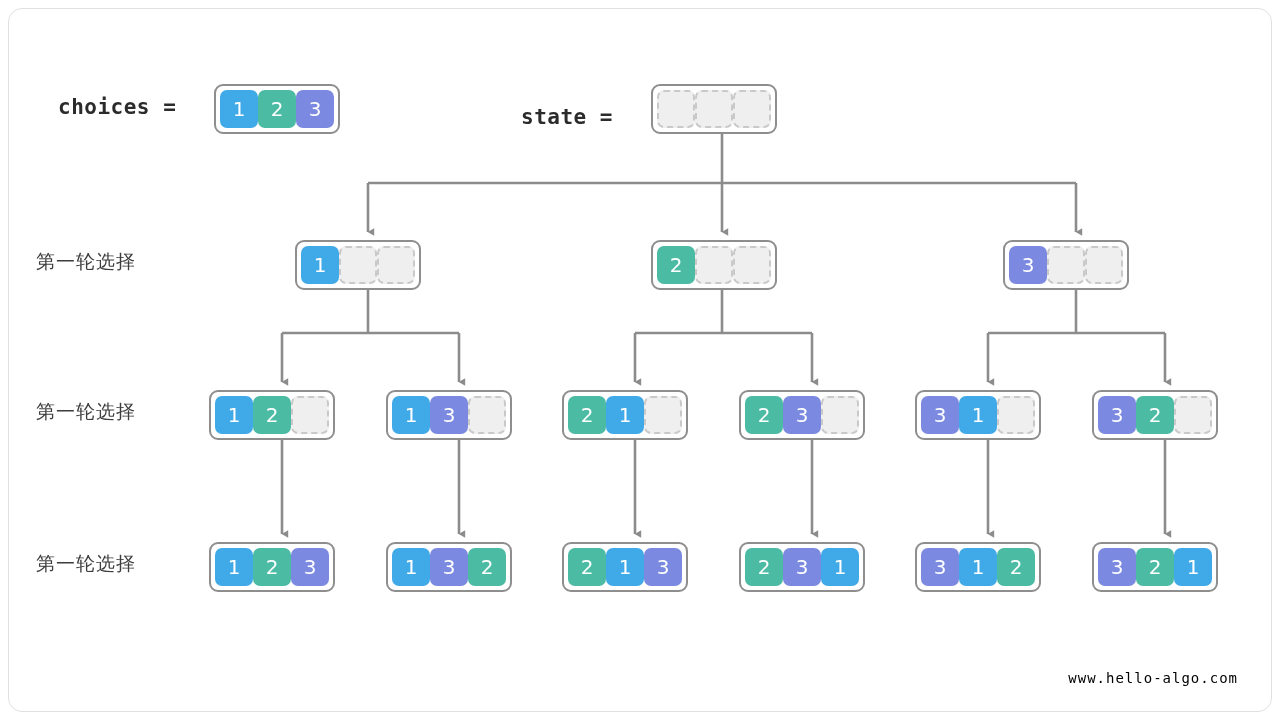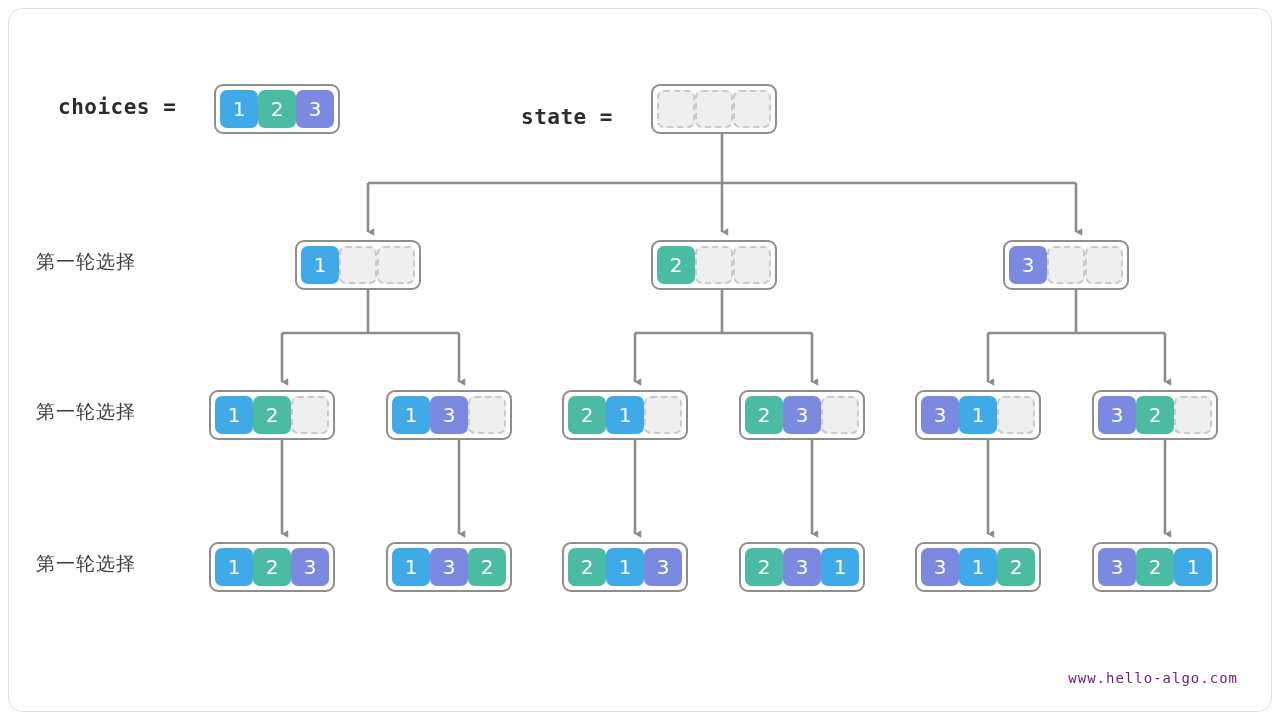--- a/index.html
+++ b/index.html
@@ -98,21 +98,21 @@
     pointer-events: none;
   }
 
   
   .watermark {
     position: absolute;
     right: 42px;
     bottom: 34px;
     font-family: "DejaVu Sans Mono", monospace;
     font-size: 14px;
-    color: #701a75;
+    color: #000000;
     letter-spacing: 1px;
     white-space: nowrap;
   }
 </style>
 </head>
 <body>
 
 <div id="canvas">
   <div class="frame"></div>
 

